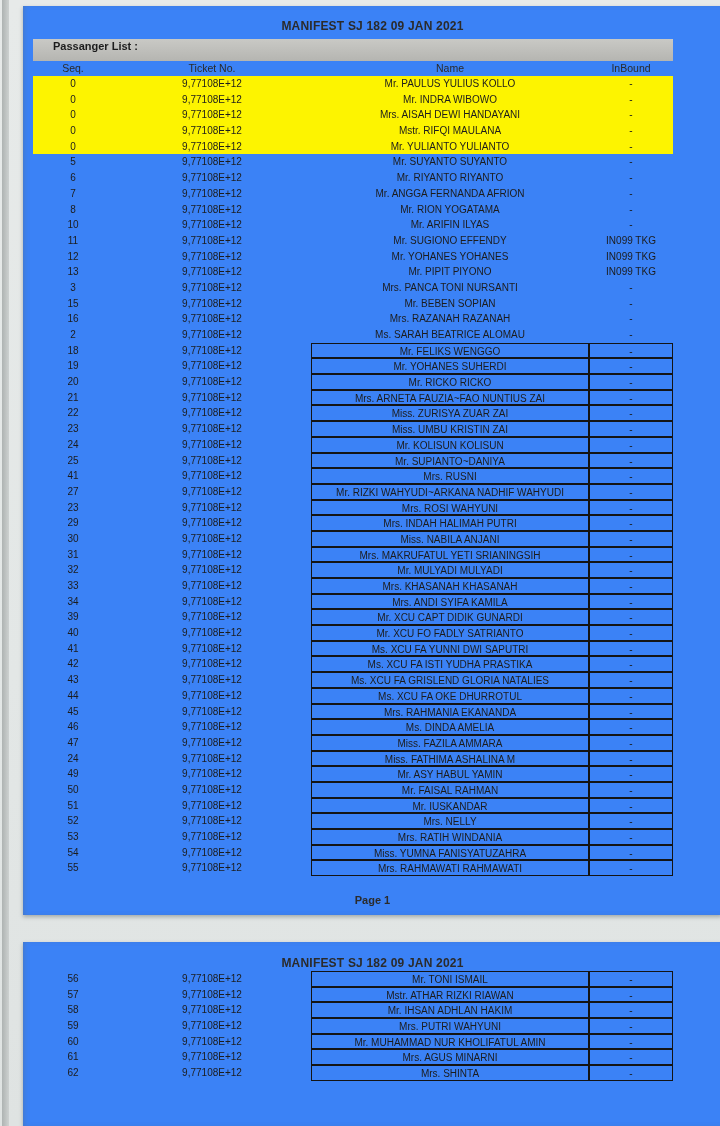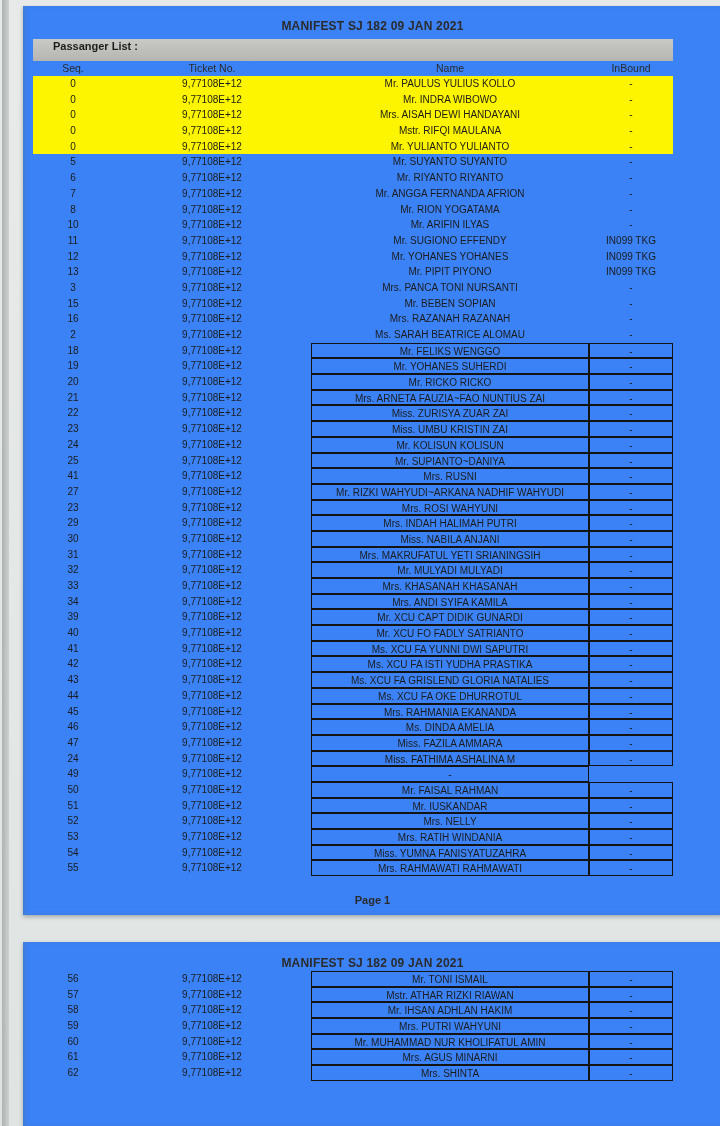--- a/index.html
+++ b/index.html
@@ -338,20 +338,21 @@
   </div>
         <div class="row boxed">
     <div class="cell seq">24</div>
     <div class="cell ticket">9,77108E+12</div>
     <div class="cell name">Miss. FATHIMA ASHALINA M</div>
     <div class="cell inbound">-</div>
   </div>
         <div class="row boxed">
     <div class="cell seq">49</div>
     <div class="cell ticket">9,77108E+12</div>
+    <div class="cell name">Mr. ASY HABUL YAMIN</div>
     <div class="cell inbound">-</div>
   </div>
         <div class="row boxed">
     <div class="cell seq">50</div>
     <div class="cell ticket">9,77108E+12</div>
     <div class="cell name">Mr. FAISAL RAHMAN</div>
     <div class="cell inbound">-</div>
   </div>
         <div class="row boxed">
     <div class="cell seq">51</div>

